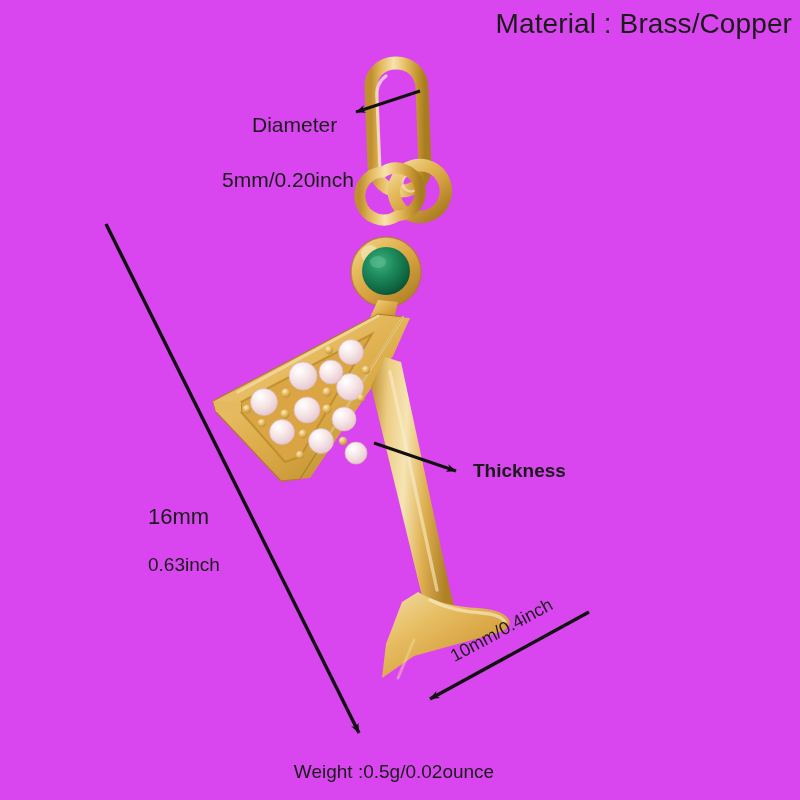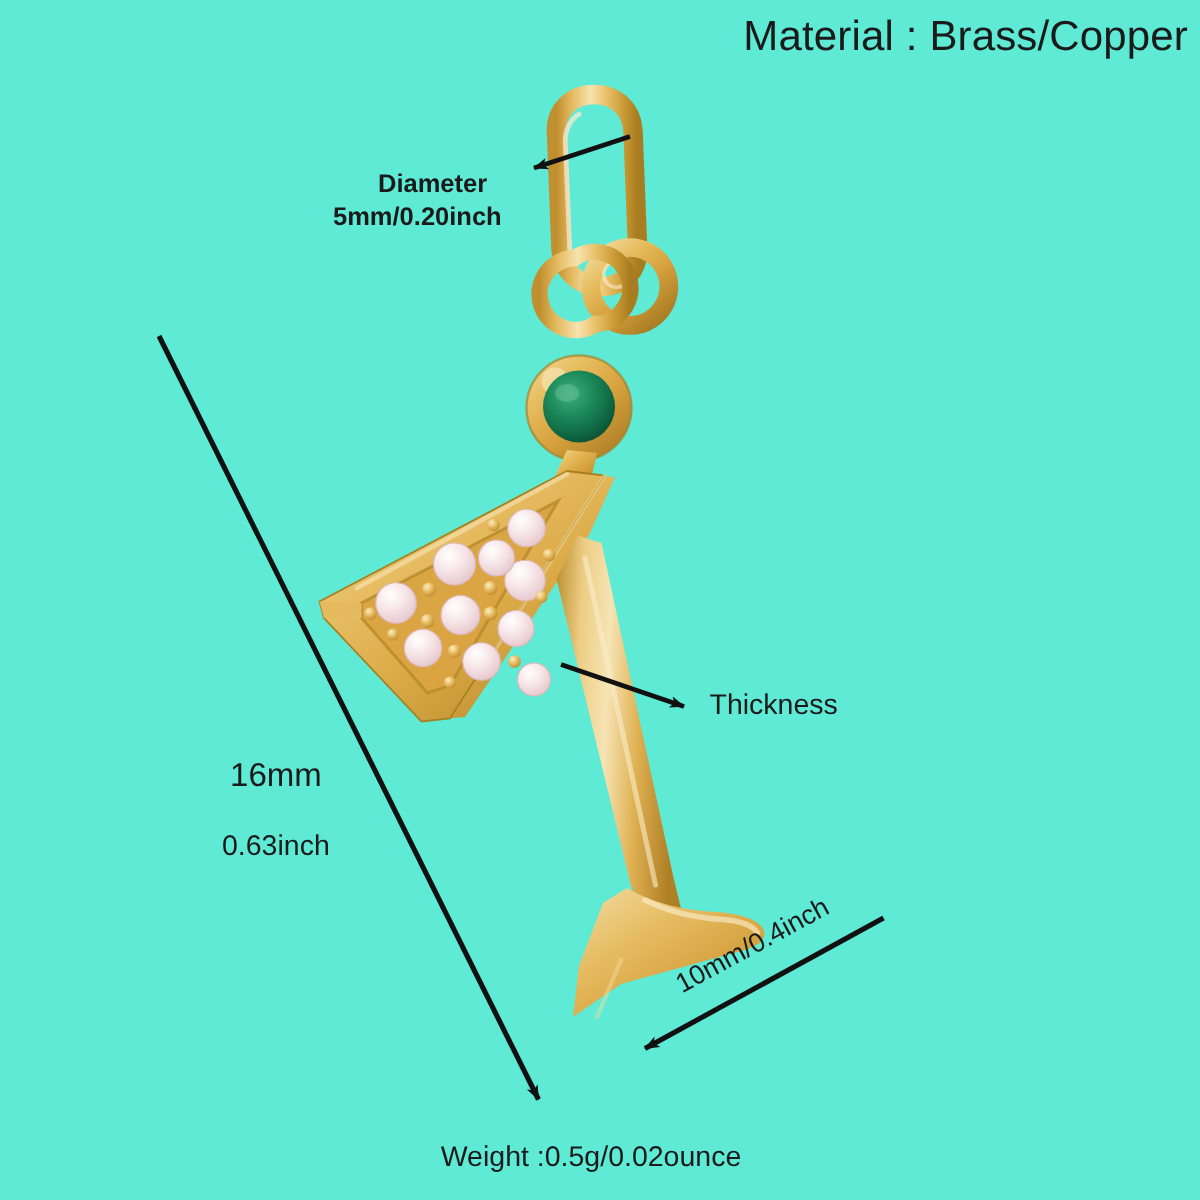--- a/index.html
+++ b/index.html
@@ -7,56 +7,54 @@
     padding: 0;
     background: #ffffff;
   }
   body {
     font-family: "Liberation Sans", sans-serif;
   }
   #stage {
     position: relative;
     width: 800px;
     height: 800px;
-    background: #5eead4;
+    background: #d946ef;
     overflow: hidden;
   }
   .anno {
     position: absolute;
     color: #1a1a1a;
     white-space: nowrap;
     line-height: 1.28;
   }
   #material-label {
     top: 6px;
     right: 8px;
     font-size: 28px;
     letter-spacing: 0.1px;
   }
   #diameter-label {
     top: 112px;
     left: 222px;
-    font-size: 17px;
+    font-size: 21px;
     text-align: left;
-    font-weight: bold;
   }
   #diameter-label .l1 { display: block; padding-left: 30px; }
-  #diameter-label .l2 { display: block; }
+  #diameter-label .l2 { display: block; margin-top: 28px; }
   #thickness-label {
     top: 459px;
     left: 473px;
     font-size: 19px;
   }
-  #thickness-label .l1 { display: block; }
+  #thickness-label .l1 { display: block; font-weight: bold; }
   #thickness-label .l2 { display: block; padding-left: 5px; margin-top: 12px; }
   #length-label {
     top: 503px;
     left: 148px;
     font-size: 22px;
-    text-align: center;
   }
   #length-label .l1 { display: block; }
   #length-label .l2 { display: block; font-size: 19px; margin-top: 22px; }
   #width-label {
     top: 646px;
     left: 452px;
     font-size: 18px;
     transform: rotate(-28.5deg);
     transform-origin: left center;
   }

